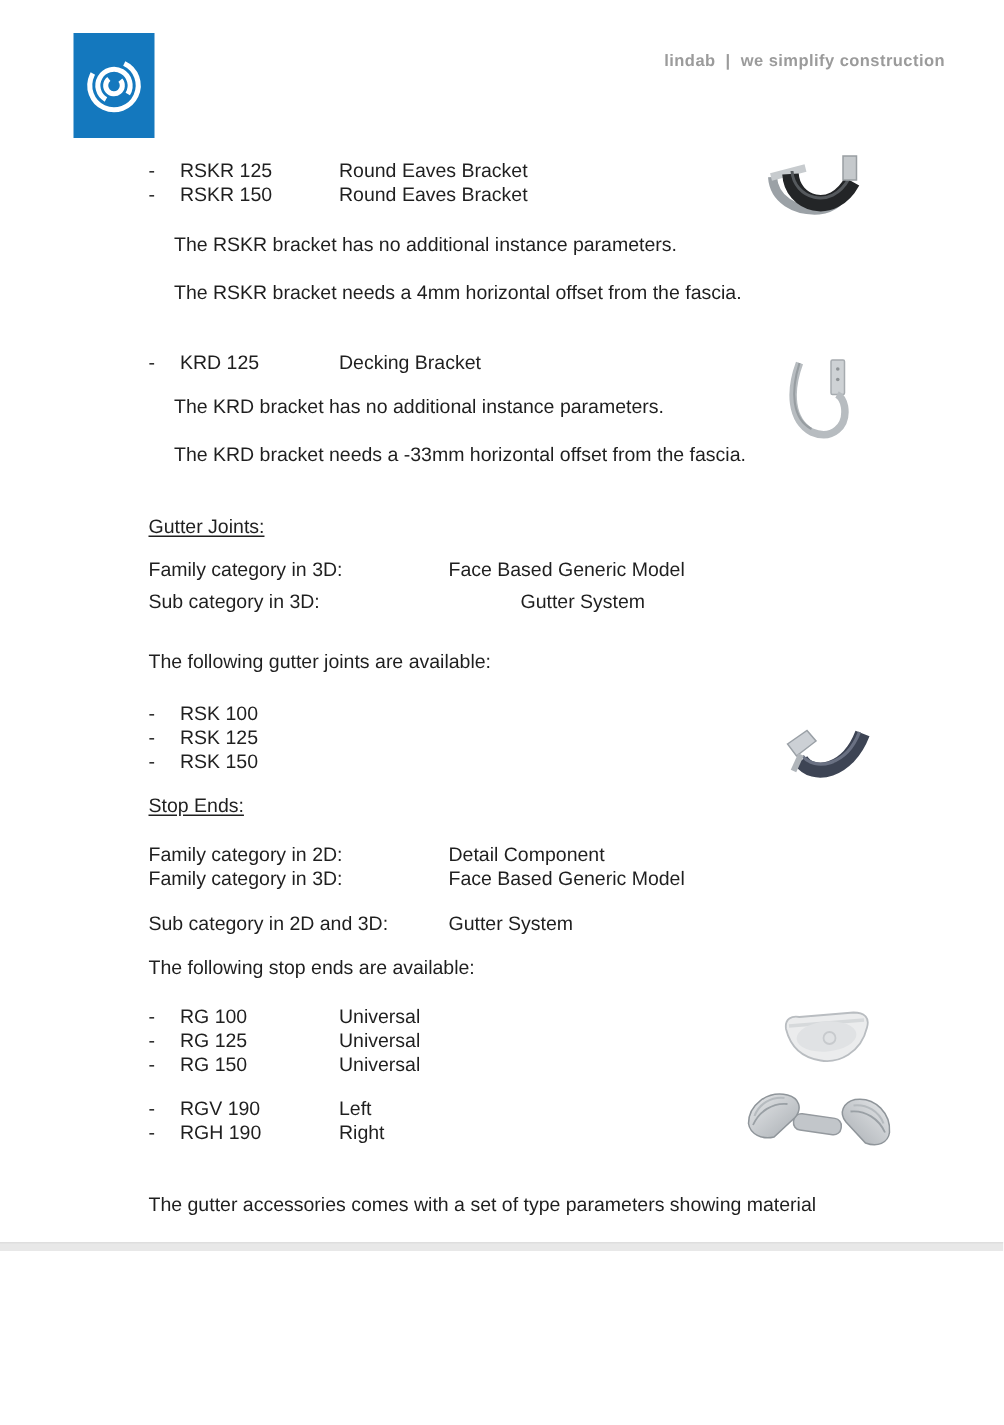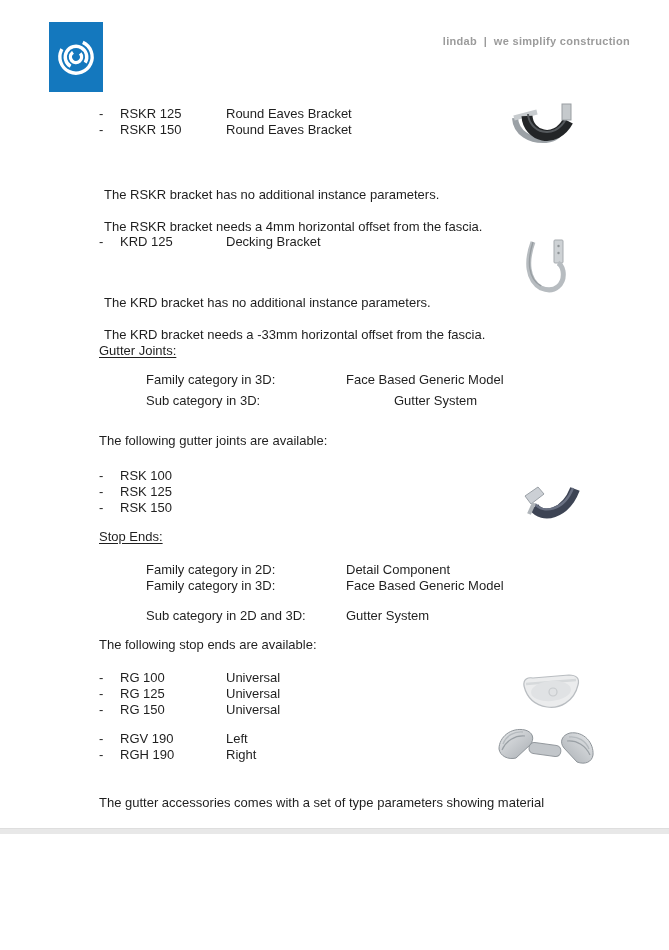--- a/index.html
+++ b/index.html
@@ -10,23 +10,23 @@
     font-size:13px; line-height:16px; color:#1f1f1f; overflow:hidden;
   }
   .abs { position:absolute; }
   
   .logo-box { left:49px; top:22px; width:54px; height:70px; background:#1478BE;
               display:flex; align-items:center; justify-content:center; }
   .tagline { right:39px; top:33px; font-size:11px; font-weight:bold; color:#9b9b9b;
              letter-spacing:.3px; white-space:pre; }
   
   .bullet-row { display:grid; grid-template-columns:21px 106px auto; }
-  .kv-row     { display:grid; grid-template-columns:200px auto;margin-left:47px; }
+  .kv-row     { display:grid; grid-template-columns:200px auto; }
   .content-col { left:99px; }
-  .note { left:104px; white-space:nowrap;margin-top:32px; }
+  .note { left:116px; white-space:nowrap; }
   .heading { text-decoration:underline; text-underline-offset:2px; }
   .para-line { white-space:nowrap; }
   
   .product-img { position:absolute; }
   
   .footer-date { left:78px; top:892px; }
   .footer-page { left:313px; top:872px; }
   .footer-logo { left:462px; top:878px; display:flex; align-items:flex-end; }
   .wordmark { font-size:34px; font-weight:bold; color:#1478BE; letter-spacing:-1px;
               line-height:52px; margin-left:4px; position:relative; }

